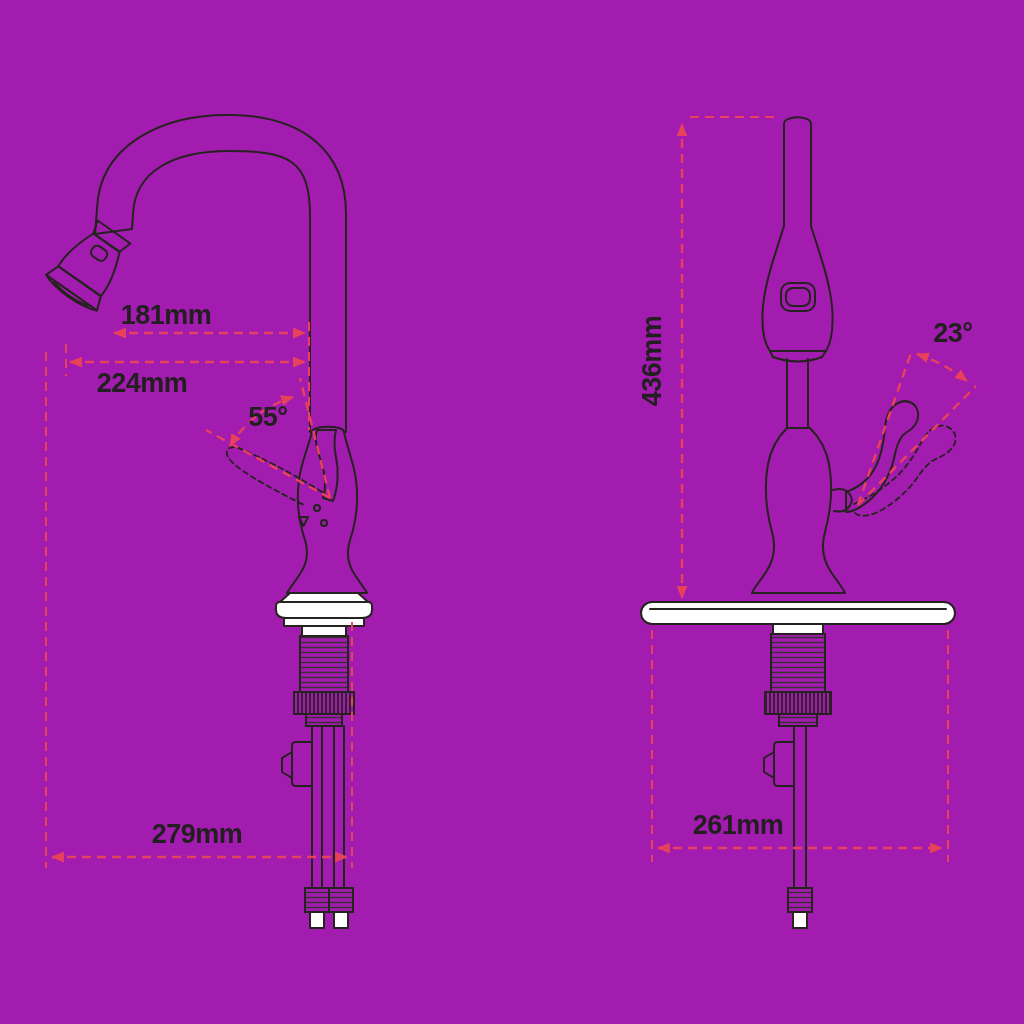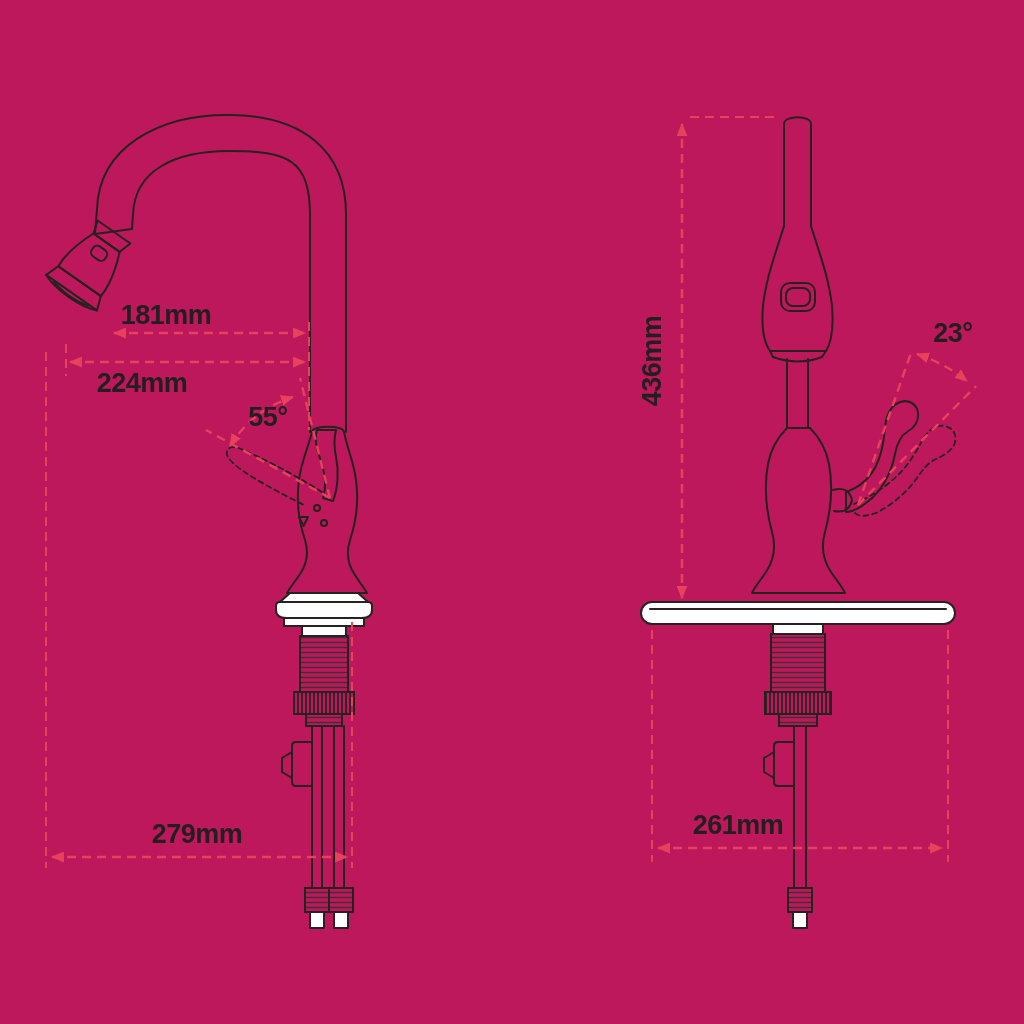--- a/index.html
+++ b/index.html
@@ -1,19 +1,19 @@
 <!DOCTYPE html>
 <html style="--dimension-line: #E8415C; --drawing-line: #26221F; --label-text: #231F20;"><head>
 <meta charset="utf-8">
 <style>
   html,body{margin:0;padding:0;background:#ffffff;}
   .canvas{
     position:relative;
     width:1024px;height:1024px;
-    background:#be185d;
+    background:#a21caf;
     font-family:"Liberation Sans",sans-serif;
     overflow:hidden;
   }
   svg{display:block;}
   .draw{fill:none;stroke:var(--drawing-line,#26221f);stroke-width:2;stroke-linecap:round;stroke-linejoin:round;}
   .drawfillw{fill:#ffffff;stroke:var(--drawing-line,#26221f);stroke-width:2;stroke-linejoin:round;}
   .drawdash{fill:none;stroke:var(--drawing-line,#26221f);stroke-width:1.8;stroke-dasharray:5 4;stroke-linecap:round;}
   .thread{fill:url(#threads);stroke:var(--drawing-line,#26221f);stroke-width:2;}
   .knurl{fill:url(#knurl);stroke:var(--drawing-line,#26221f);stroke-width:2;}
   .dim{fill:none;stroke:var(--dimension-line,#E8415C);stroke-width:2.4;stroke-dasharray:9 6;}

